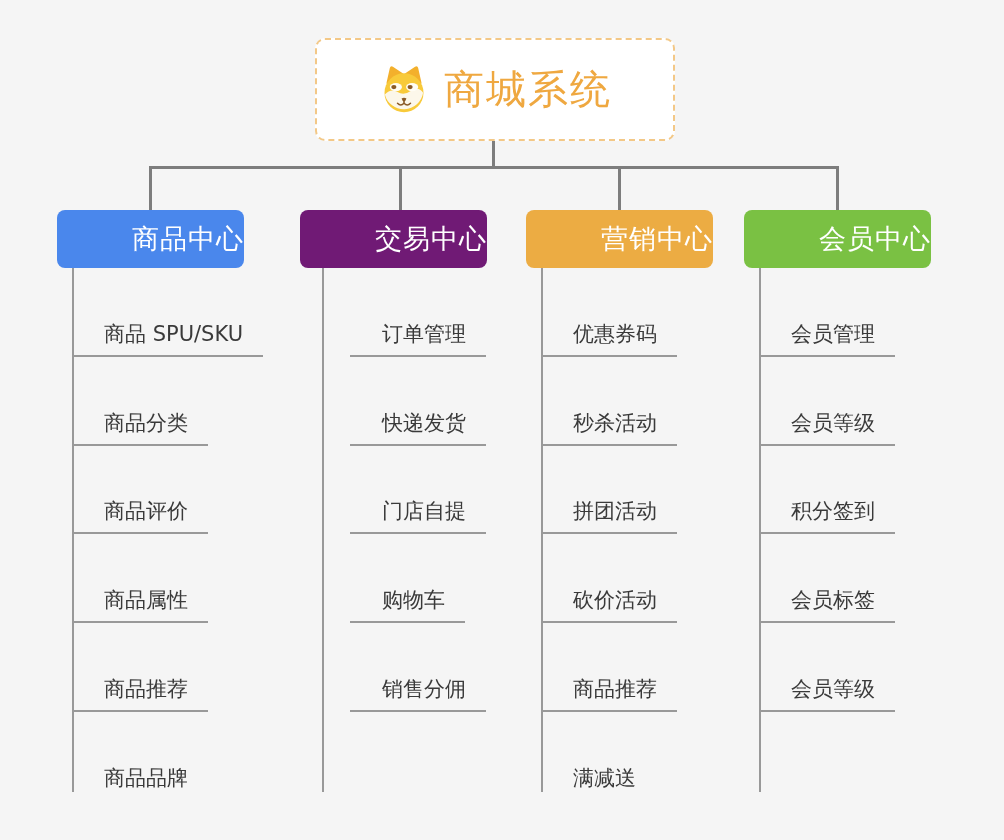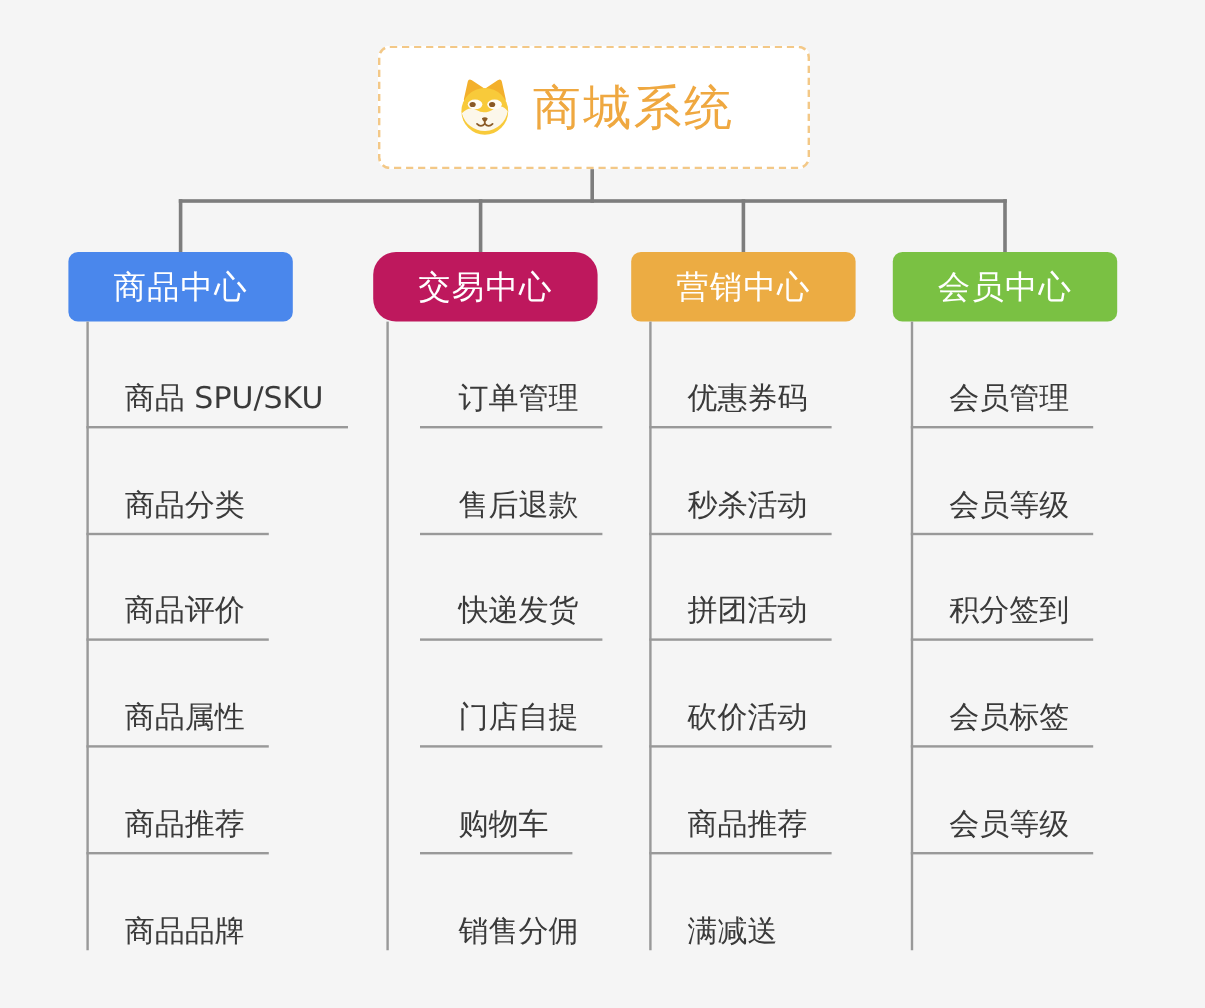--- a/index.html
+++ b/index.html
@@ -29,39 +29,39 @@
     font-size:40px;
     letter-spacing:2px;
     white-space:nowrap;
   }
   
   .line{position:absolute;background:#7d7d7d;}
   
   .branch-box{
     position:absolute;top:210px;width:187px;height:58px;
     border-radius:8px;
-    display:flex;align-items:center;justify-content:center;
+    display:flex;align-items:center;justify-content:flex-end;
     color:#ffffff;
     font-size:27px;
     letter-spacing:1px;
     cursor:default;
   }
   
   .branch-col{position:absolute;top:268px;}
   .spine{
     position:absolute;left:0;top:0;width:2px;height:533px;
     background:#999999;
   }
   .child-row{
     height:88.8px;
     display:flex;align-items:flex-end;
   }
   .child-node{
     white-space:nowrap;
-    font-size:25px;
+    font-size:21px;
     color:#3a3a3a;
     padding:0 20px 7px 32px;
     border-bottom:2px solid #999999;
     width:-moz-fit-content;width:fit-content;
   }
 </style>
 </head>
 <body>
 
 <div id="canvas">
@@ -108,30 +108,27 @@
           <div class="child-node">商品属性</div>
         </div>
         <div class="child-row">
           <div class="child-node">商品推荐</div>
         </div>
         <div class="child-row">
           <div class="child-node">商品品牌</div>
         </div>
       </div>
       <div class="line" style="left: 399px; top: 166px; width: 3px; height: 44px;"></div>
-      <div class="branch-box" style="left: 311px; background: #be185d; border-radius: 19px;">
+      <div class="branch-box" style="left: 300px; background: #701a75;">
         <span>交易中心</span>
       </div>
       <div class="branch-col" style="left: 322px; padding-left: 28px;">
         <div class="spine"></div>
         <div class="child-row">
           <div class="child-node">订单管理</div>
-        </div>
-        <div class="child-row">
-          <div class="child-node">售后退款</div>
         </div>
         <div class="child-row">
           <div class="child-node">快递发货</div>
         </div>
         <div class="child-row">
           <div class="child-node">门店自提</div>
         </div>
         <div class="child-row">
           <div class="child-node">购物车</div>
         </div>

